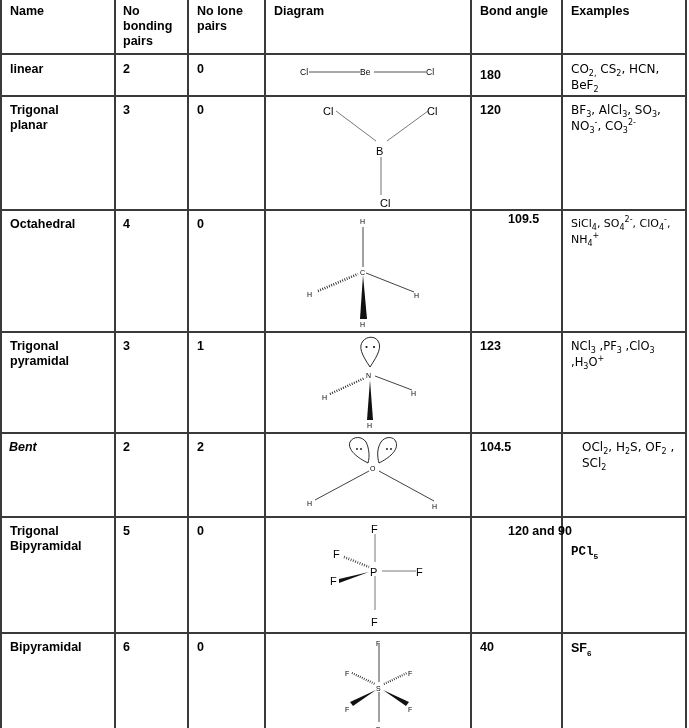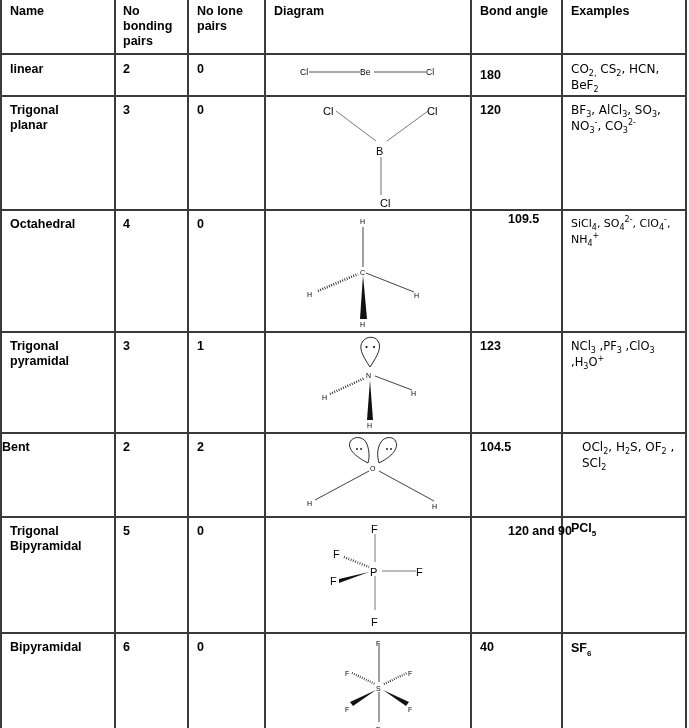--- a/index.html
+++ b/index.html
@@ -119,21 +119,21 @@
     <line x1="97" y1="43" x2="134" y2="57" stroke="#111" stroke-width="0.8"></line>
     <line x1="52" y1="61" x2="87" y2="45" stroke="#111" stroke-width="2.4" stroke-dasharray="0.8,1.6"></line>
     <polygon points="92,47 89,87 95,87" fill="#111"></polygon>
     <text class="atom" x="88" y="45" font-size="7">N</text>
     <text class="atom" x="44" y="67" font-size="7">H</text>
     <text class="atom" x="133" y="63" font-size="7">H</text>
     <text class="atom" x="89" y="95" font-size="7">H</text>
   </svg>
 </div>
 
-<div class="cell" style="left:2px; top:440px;">Bent</div>
+<div class="cell" style="left:9px; top:440px;font-style:italic;">Bent</div>
 <div class="cell" style="left:123px; top:440px;">2</div>
 <div class="cell" style="left:197px; top:440px;">2</div>
 <div class="cell" style="left:480px; top:440px;">104.5</div>
 <div class="cell ex" style="left:582px; top:439px; width:112px;">OCl<sub>2</sub>, H<sub>2</sub>S, OF<sub>2</sub> ,<br>SCl<sub>2</sub></div>
 <div class="diagram" style="left:266px; top:434px;">
   <svg width="204" height="84" viewBox="0 0 204 84">
     <path d="M90 29 C 80 24, 69 16, 72 8 C 75 2, 84 2, 88 8 C 91 14, 92 22, 90 29 Z" fill="none" stroke="#111" stroke-width="0.9"></path>
     <circle cx="79" cy="15" r="0.9" fill="#111"></circle>
     <circle cx="83" cy="15" r="0.9" fill="#111"></circle>
     <path d="M101 29 C 99 22, 99 14, 103 8 C 107 2, 116 2, 118 8 C 121 16, 111 24, 101 29 Z" fill="none" stroke="#111" stroke-width="0.9"></path>
@@ -147,21 +147,21 @@
   </svg>
 </div>
 
 <div class="cell" style="left:10px; top:524px;">
   <div>Trigonal</div>
   <div>Bipyramidal</div>
 </div>
 <div class="cell" style="left:123px; top:524px;">5</div>
 <div class="cell" style="left:197px; top:524px;">0</div>
 <div class="cell" style="left:508px; top:524px;">120 and 90</div>
-<div class="cell ex bold" style="left:571px; top:520px; width:112px;">PCl<sub>5</sub></div>
+<div class="cell ex bold" style="left:571px; top:544px; width:112px;font-family:Liberation Mono, monospace;">PCl<sub>5</sub></div>
 <div class="diagram" style="left:266px; top:518px;">
   <svg width="204" height="114" viewBox="0 0 204 114">
     <line x1="97" y1="16" x2="97" y2="44" stroke="#555" stroke-width="0.8"></line>
     <line x1="97" y1="58" x2="97" y2="92" stroke="#555" stroke-width="0.8"></line>
     <line x1="104" y1="53" x2="138" y2="53" stroke="#555" stroke-width="0.8"></line>
     <line x1="66" y1="39" x2="91" y2="49" stroke="#333" stroke-width="2.6" stroke-dasharray="0.8,1.6"></line>
     <polygon points="61,61 61,65 91,54" fill="#111"></polygon>
     <text class="atom" x="93" y="15" font-size="11">F</text>
     <text class="atom" x="55" y="40" font-size="11">F</text>
     <text class="atom" x="92" y="58" font-size="11">P</text>

